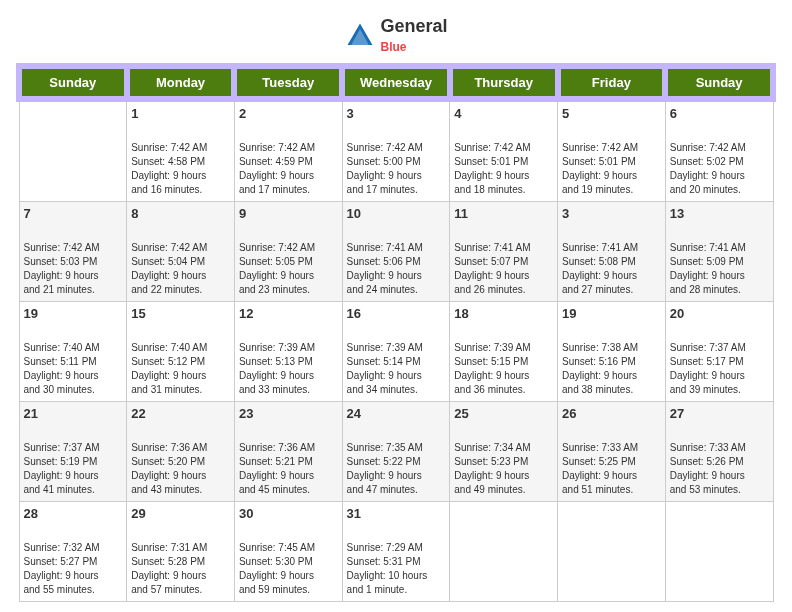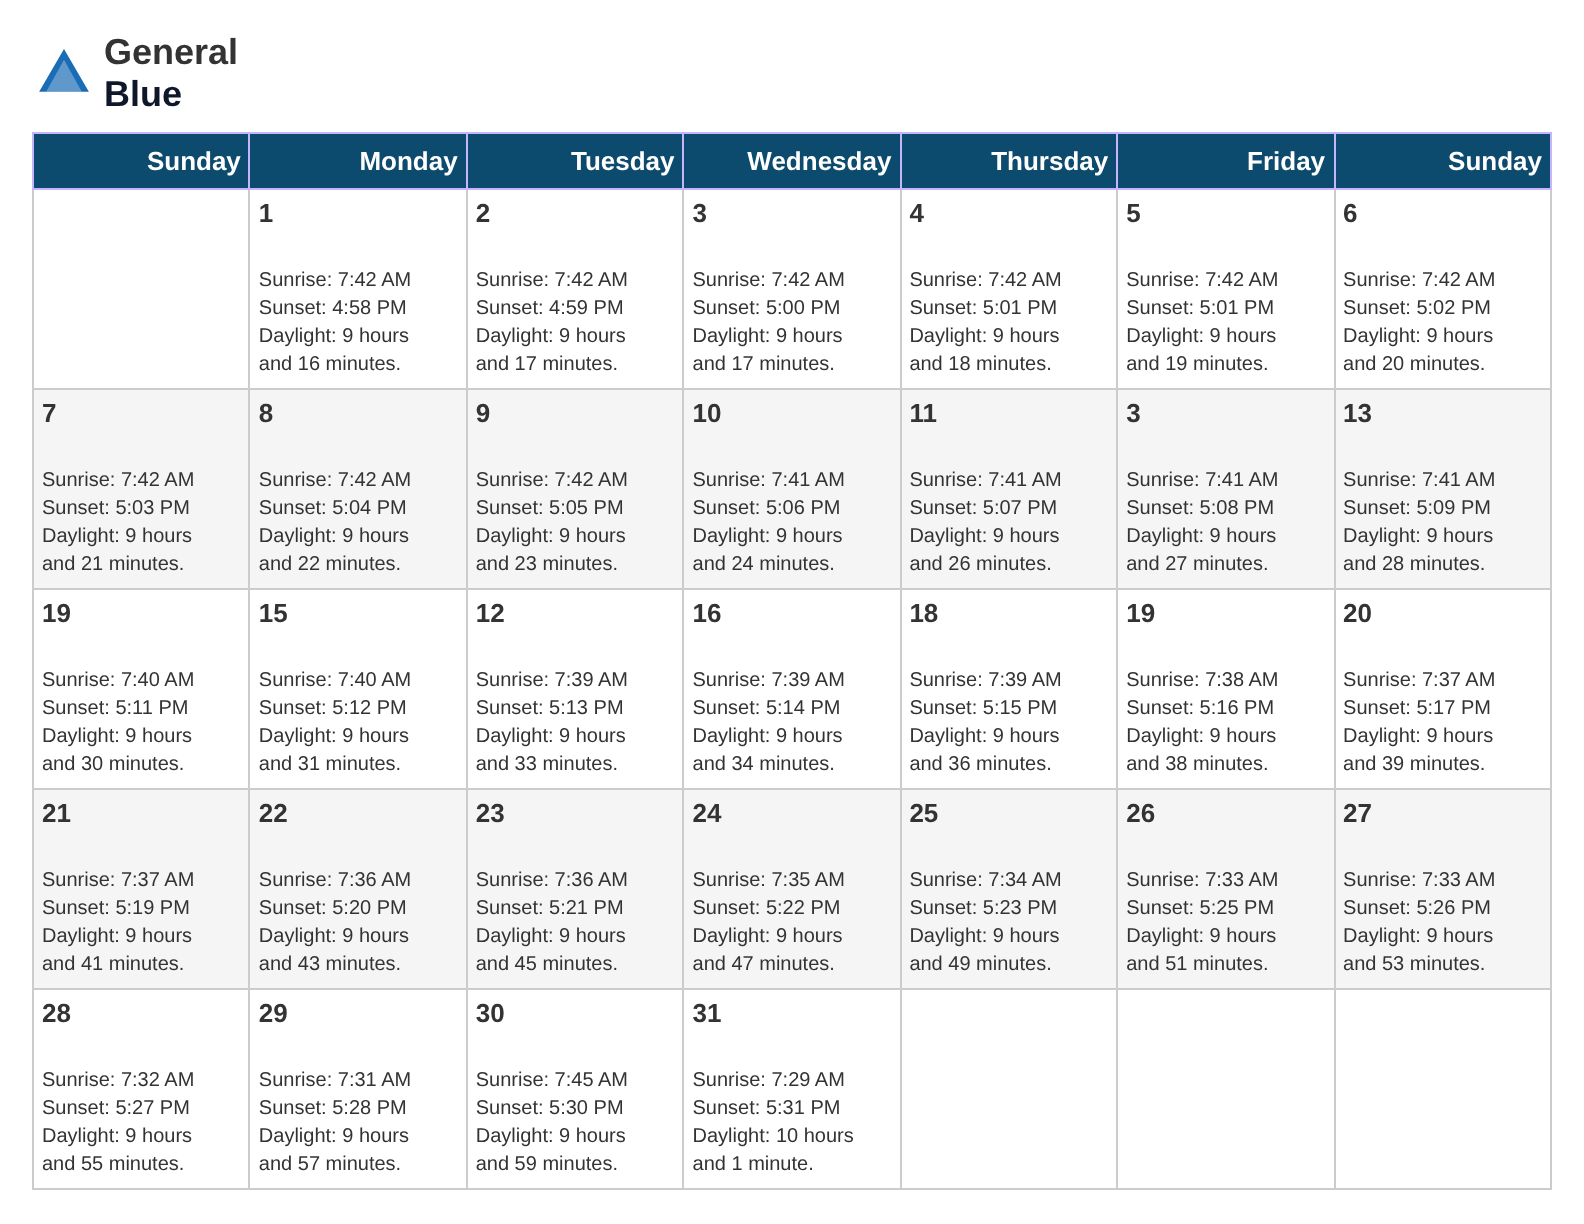--- a/index.html
+++ b/index.html
@@ -5,38 +5,38 @@
     * { box-sizing: border-box; margin: 0; padding: 0; }
     body {
       font-family: Arial, sans-serif;
       background: #fff;
       width: 792px;
       min-height: 612px;
       padding: 16px;
     }
     .header {
       display: flex;
-      justify-content: space-between;
+      justify-content: center;
       align-items: flex-start;
       margin-bottom: 8px;
     }
     .logo {
       display: flex;
       align-items: center;
       gap: 4px;
     }
     .logo-text-general {
       font-size: 18px;
       font-weight: bold;
       color: #333;
     }
     .logo-text-blue {
-      font-size: 18px;
+      font-size: 12px;
       font-weight: bold;
-      color: #0f172a;
+      color: #ef4444;
     }
     .logo-icon {
       width: 32px;
       height: 32px;
     }
     .title-block {
       text-align: right;
     }
     .month-title {
       font-size: 32px;
@@ -45,26 +45,26 @@
     }
     .location-title {
       font-size: 14px;
       color: #555;
     }
     table {
       width: 100%;
       border-collapse: collapse;
     }
     thead th {
-      background-color: #0c4a6e;
+      background-color: #4d7c0f;
       color: #fff;
       font-size: 13px;
       padding: 6px 4px;
-      text-align: right;
-      border: 1px solid #c4b5fd;
+      text-align: center;
+      border: 6px solid #c4b5fd;
     }
     tbody td {
       border: 1px solid #ccc;
       vertical-align: top;
       padding: 4px;
       font-size: 10.5px;
       color: #333;
       width: calc(100% / 7);
       min-height: 80px;
       background: #fff;

